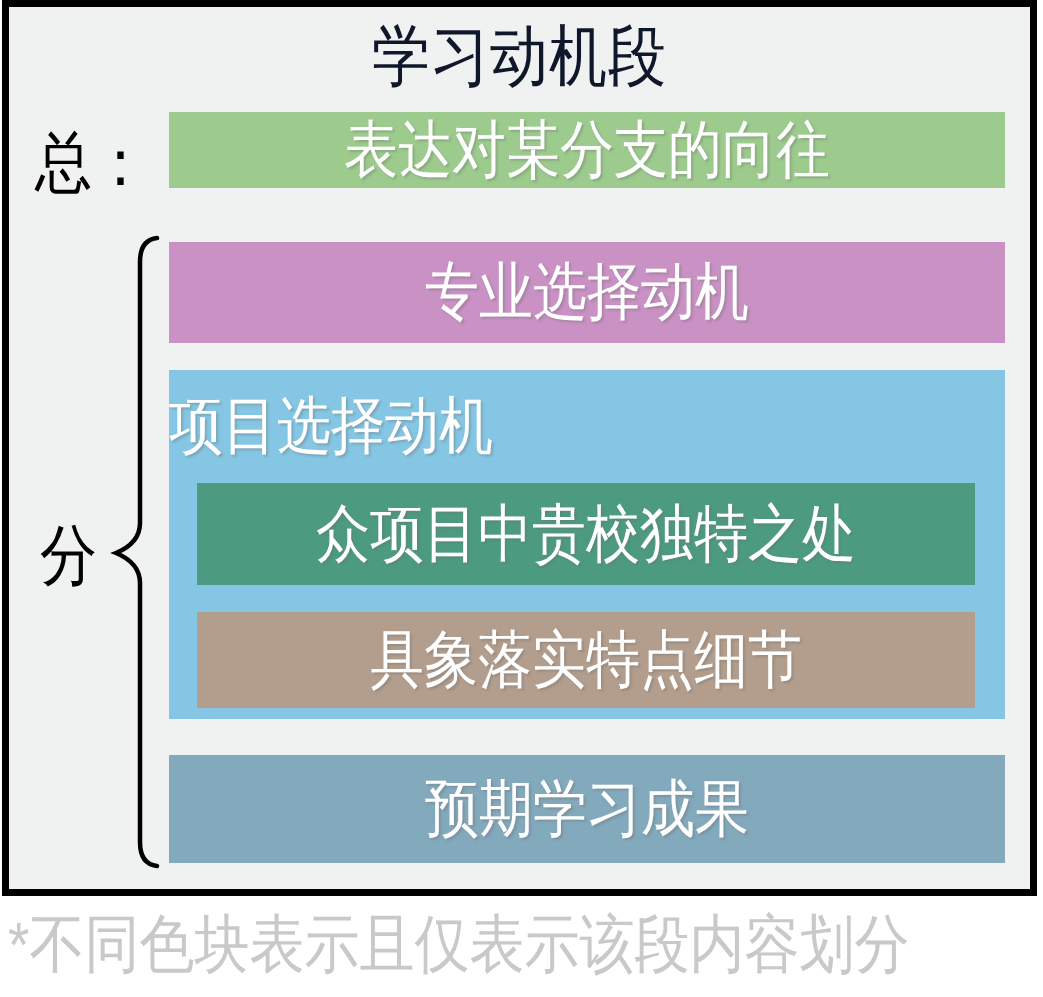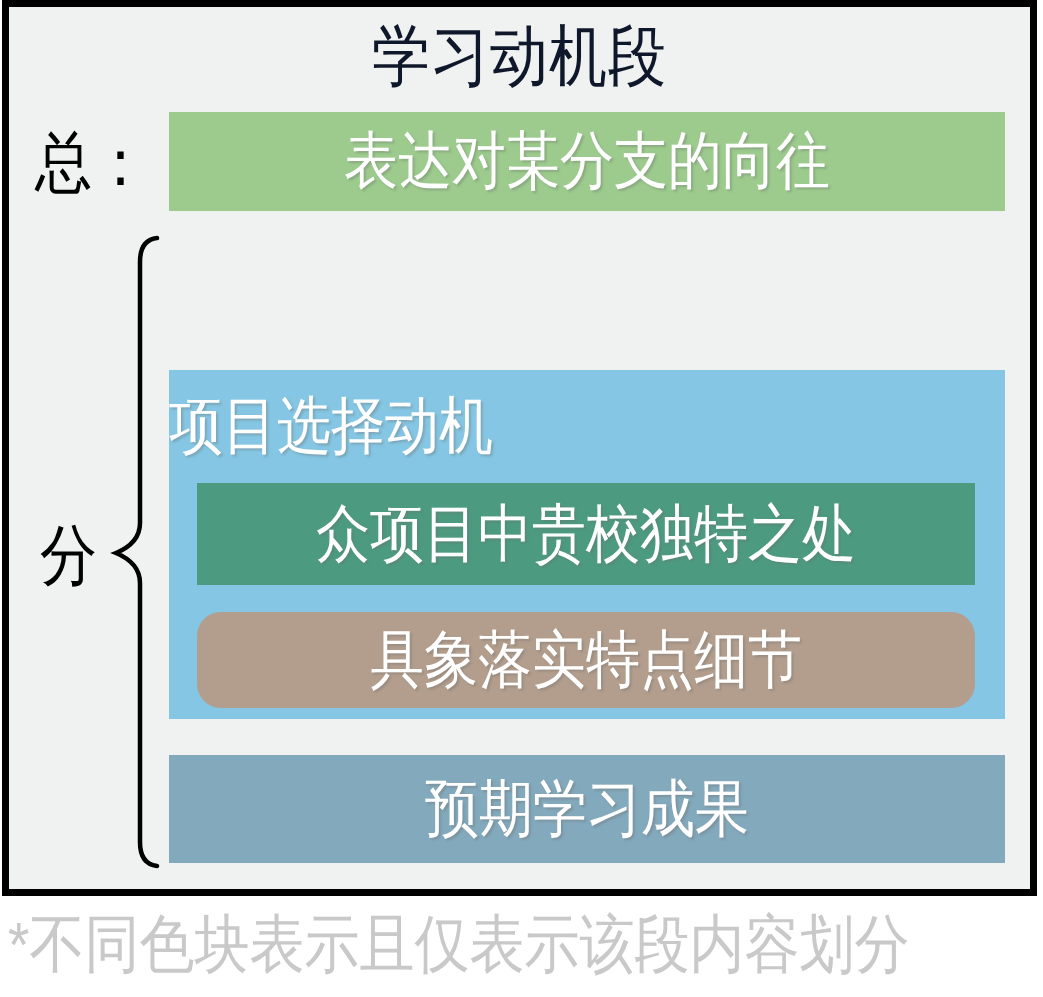--- a/index.html
+++ b/index.html
@@ -41,30 +41,30 @@
   .label-total { left: 28px; top: 125px; }
   .bar {
     position: absolute;
     display: flex;
     align-items: center;
     justify-content: center;
     color: #ffffff;
     font-size: 54px;
     white-space: nowrap;
   }
-  .bar-summary  { left: 169px; top: 112px; width: 836px; height: 99px;  }
+  .bar-summary  { left: 169px; top: 112px; width: 836px; height: 76px;  }
   .bar-major    { left: 169px; top: 242px; width: 836px; height: 101px; }
   .bar-program  { left: 169px; top: 370px; width: 836px; height: 349px; align-items: flex-start; }
   .bar-program .bar-label-inner {
     height: 112px;
     display: flex; align-items: center; justify-content: flex-start;
     width: 100%;
   }
   .bar-unique   { left: 197px; top: 483px; width: 778px; height: 102px; }
-  .bar-detail   { left: 197px; top: 612px; width: 778px; height: 96px; border-radius: 24px;  }
+  .bar-detail   { left: 197px; top: 612px; width: 778px; height: 96px;  }
   .bar-outcome  { left: 169px; top: 755px; width: 836px; height: 108px; }
   .bar-text {
     text-shadow: 2px 2px 2px rgba(110,110,110,0.35);
   }
   .stretch { display: inline-block; transform: scaleY(1.16); }
   .brace {
     position: absolute;
     left: 106px; top: 230px;
     width: 60px; height: 644px;
   }
@@ -95,20 +95,23 @@
   </div>
 
   <div class="diagram-title">
     <span class="stretch">学习动机段</span>
   </div>
 
   <div class="bar bar-summary" style="background-color: rgb(156, 203, 141);">
     <span class="bar-text stretch">表达对某分支的向往</span>
   </div>
 
+  <div class="bar bar-major" style="background-color: rgb(201, 145, 196);">
+    <span class="bar-text stretch">专业选择动机</span>
+  </div>
 
   <div class="bar bar-program" style="background-color: rgb(132, 198, 227);">
     <div class="bar-label-inner">
       <span class="bar-text stretch">项目选择动机</span>
     </div>
   </div>
 
   <div class="bar bar-unique" style="background-color: rgb(76, 155, 129);">
     <span class="bar-text stretch">众项目中贵校独特之处</span>
   </div>

